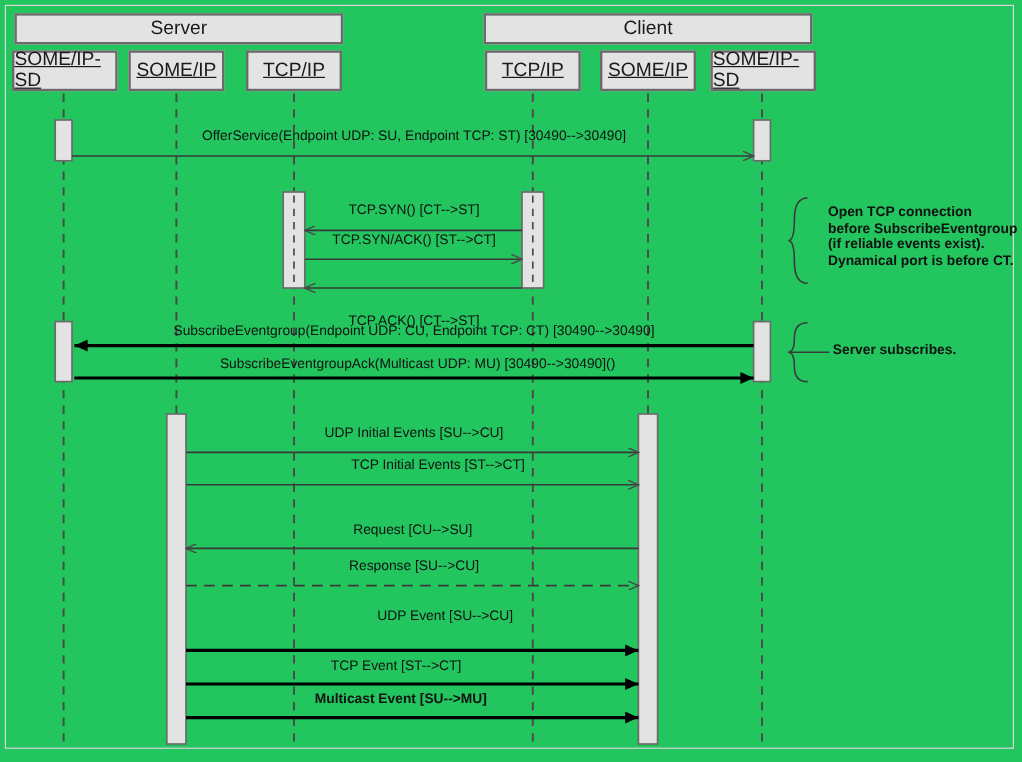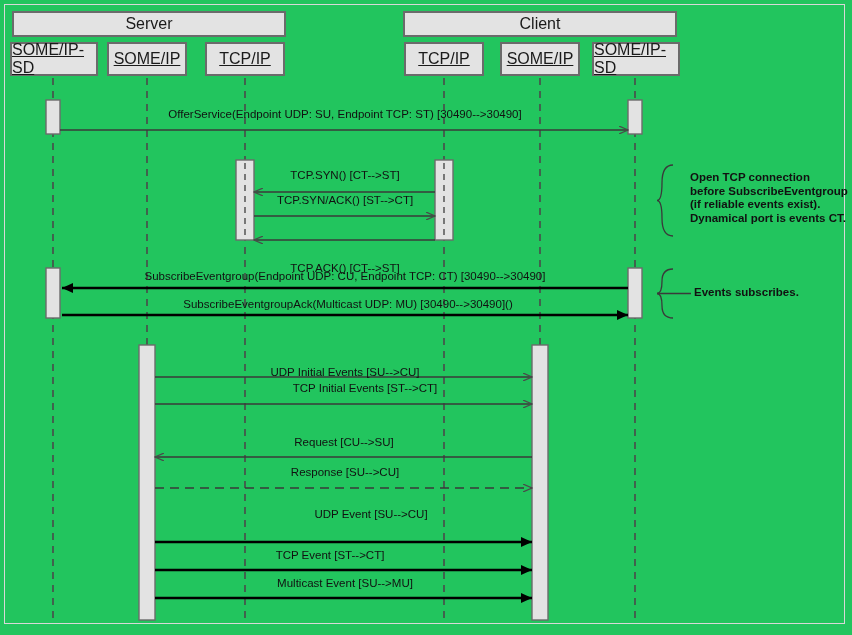--- a/index.html
+++ b/index.html
@@ -165,34 +165,34 @@
       </div>
     </div>
 
   <div id="message-labels">
       <div class="msg-label" style="left: 345px; top: 108px;">OfferService(Endpoint UDP: SU, Endpoint TCP: ST) [30490--&gt;30490]</div>
       <div class="msg-label" style="left: 345px; top: 169px;">TCP.SYN() [CT--&gt;ST]</div>
       <div class="msg-label" style="left: 345px; top: 194px;">TCP.SYN/ACK() [ST--&gt;CT]</div>
       <div class="msg-label" style="left: 345px; top: 219px; margin-top: 43px;">TCP.ACK() [CT--&gt;ST]</div>
       <div class="msg-label" style="left: 345px; top: 270px;">SubscribeEventgroup(Endpoint UDP: CU, Endpoint TCP: CT) [30490--&gt;30490]</div>
       <div class="msg-label" style="left: 348px; top: 298px;">SubscribeEventgroupAck(Multicast UDP: MU) [30490--&gt;30490]()</div>
-      <div class="msg-label" style="left: 345px; top: 355px; margin-top: 11px;">UDP Initial Events [SU--&gt;CU]</div>
+      <div class="msg-label" style="left: 345px; top: 355px;">UDP Initial Events [SU--&gt;CU]</div>
       <div class="msg-label" style="left: 345px; top: 382px; margin-left: 20px;">TCP Initial Events [ST--&gt;CT]</div>
       <div class="msg-label" style="left: 326px; top: 436px; margin-left: 18px;">Request [CU--&gt;SU]</div>
       <div class="msg-label" style="left: 345px; top: 466px;">Response [SU--&gt;CU]</div>
       <div class="msg-label" style="left: 345px; top: 508px; margin-left: 26px;">UDP Event [SU--&gt;CU]</div>
       <div class="msg-label" style="left: 330px; top: 549px;">TCP Event [ST--&gt;CT]</div>
-      <div class="msg-label" style="left: 345px; top: 577px;">Multicast Event [SU--&gt;MU]</div>
+      <div class="msg-label" style="left: 334px; top: 577px; font-weight: bold;">Multicast Event [SU--&gt;MU]</div>
     </div>
 
   <div id="note-texts">
       <div class="note" style="left: 690px; top: 171px;">
         <div>Open TCP connection</div>
         <div>before SubscribeEventgroup</div>
         <div>(if reliable events exist).</div>
-        <div>Dynamical port is events CT.</div>
+        <div>Dynamical port is before CT.</div>
       </div>
       <div class="note" style="left: 694px; top: 286px;">
-        <div>Events subscribes.</div>
+        <div>Server subscribes.</div>
       </div>
     </div>
 
 </div>
 
 </body></html>

